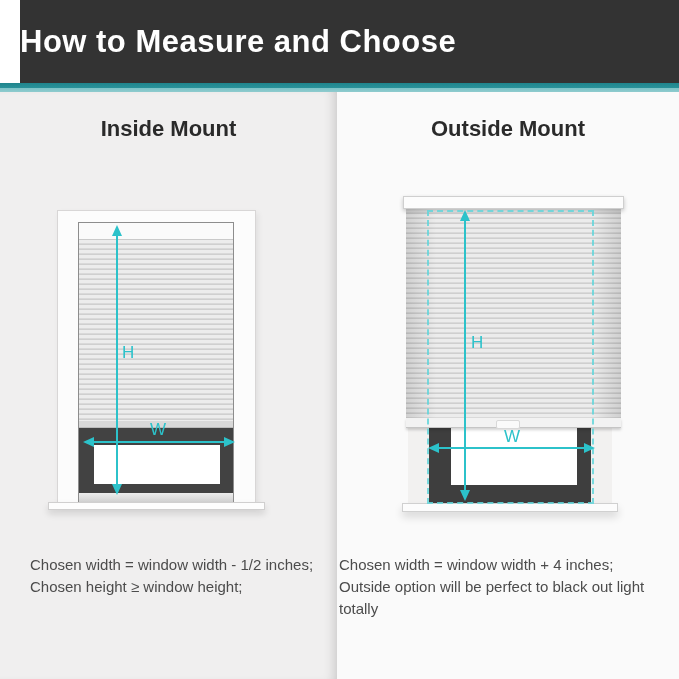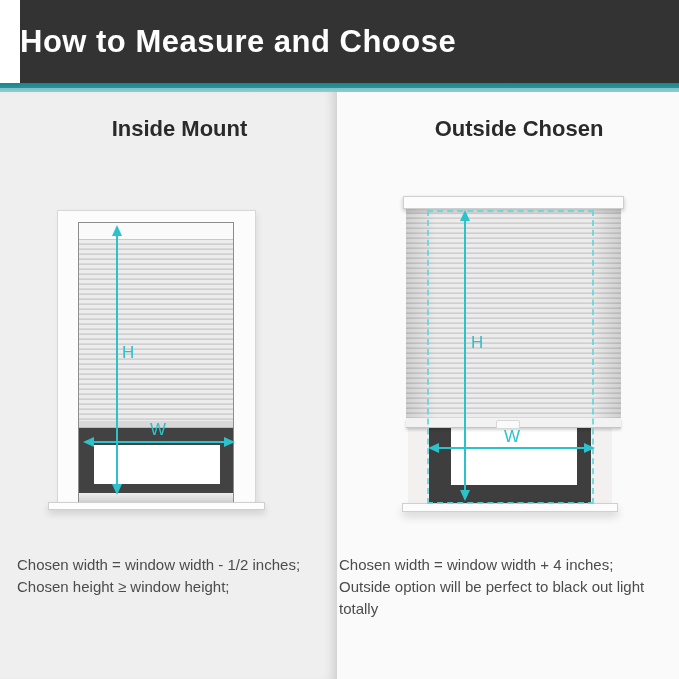--- a/index.html
+++ b/index.html
@@ -11,26 +11,26 @@
           display:flex; align-items:center; margin-left:20px;}
   .banner h1{margin:0; color:#ffffff; font-size:31px; font-weight:bold; letter-spacing:.5px;}
   .accent-bar{position:absolute; left:0; top:83px; width:679px; height:9px;
           background:linear-gradient(180deg,#1f858d 0%,#2a929a 55%,#7ec4c8 60%,#8fcbce 100%);}
 
   
   .panel{position:absolute; top:92px; height:587px;}
   .panel-inside{left:0; width:337px; background:#f0efef;
           box-shadow:inset -10px 0 12px -8px rgba(0,0,0,.18);}
   .panel-outside{left:337px; width:342px; background:#fafafa;}
-  .panel-heading{position:absolute; top:24px; left:11px; width:100%; text-align:center;
+  .panel-heading{position:absolute; top:24px; left:0; width:100%; text-align:center;
           font-size:22px; font-weight:bold; color:#2a2a2a;}
 
   
   .notes{position:absolute; top:462px; font-size:15px; color:#4c4c4c; line-height:22px;}
-  .panel-inside .notes{left:17px;}
+  .panel-inside .notes{left:30px;}
   .panel-outside .notes{left:2px;}
 
   
   .abs{position:absolute;}
   .stage{position:absolute; left:0; top:0; width:679px; height:679px; pointer-events:none;}
 
   
   .win-frame{left:57px; top:210px; width:197px; height:292px; background:#fcfcfc;
           border:1px solid #d8d6d6; box-shadow:2px 3px 6px rgba(0,0,0,.07);}
   .win-inner{left:78px; top:222px; width:156px; height:280px; background:#424242;
@@ -104,21 +104,21 @@
 
   <div class="panel panel-inside">
     <div class="panel-heading">Inside Mount</div>
     <div class="notes">
       <div>Chosen width = window width - 1/2 inches;</div>
       <div>Chosen height ≥ window height;</div>
     </div>
   </div>
 
   <div class="panel panel-outside">
-    <div class="panel-heading">Outside Chosen</div>
+    <div class="panel-heading">Outside Mount</div>
     <div class="notes">
       <div>Chosen width = window width + 4 inches;</div>
       <div>Outside option will be perfect to black out light totally</div>
     </div>
   </div>
 
   <div class="stage">
 
     <div class="abs win-frame"></div>
     <div class="abs win-inner"></div>

